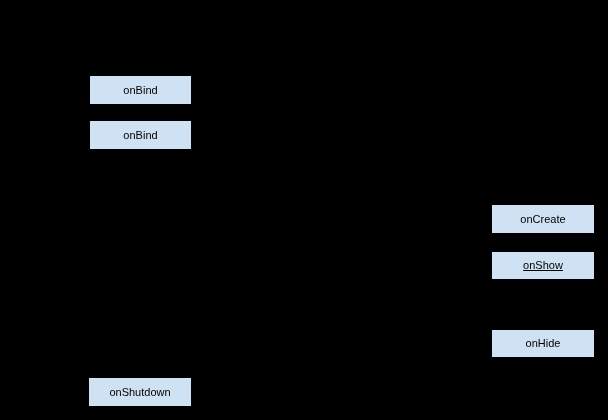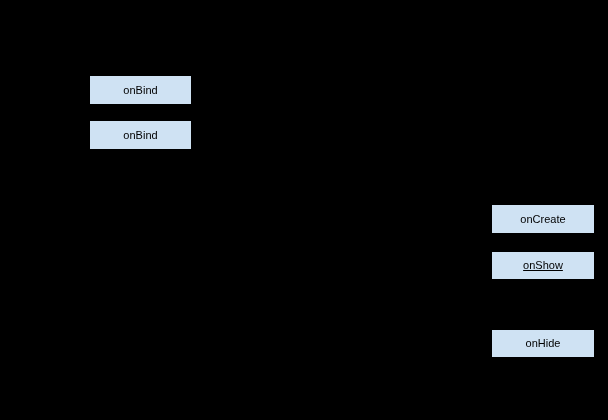--- a/index.html
+++ b/index.html
@@ -42,13 +42,14 @@
 </style>
 </head>
 <body>
 
 <div class="canvas">
   <div class="node" id="n-onbind">onBind</div>
   <div class="node" id="n-onready">onBind</div>
   <div class="node" id="n-oncreate">onCreate</div>
   <div class="node" id="n-onshow">onShow</div>
   <div class="node" id="n-onhide">onHide</div>
+  <div class="node" id="n-onshutdown">onShutdown</div>
 </div>
 
 </body></html>

